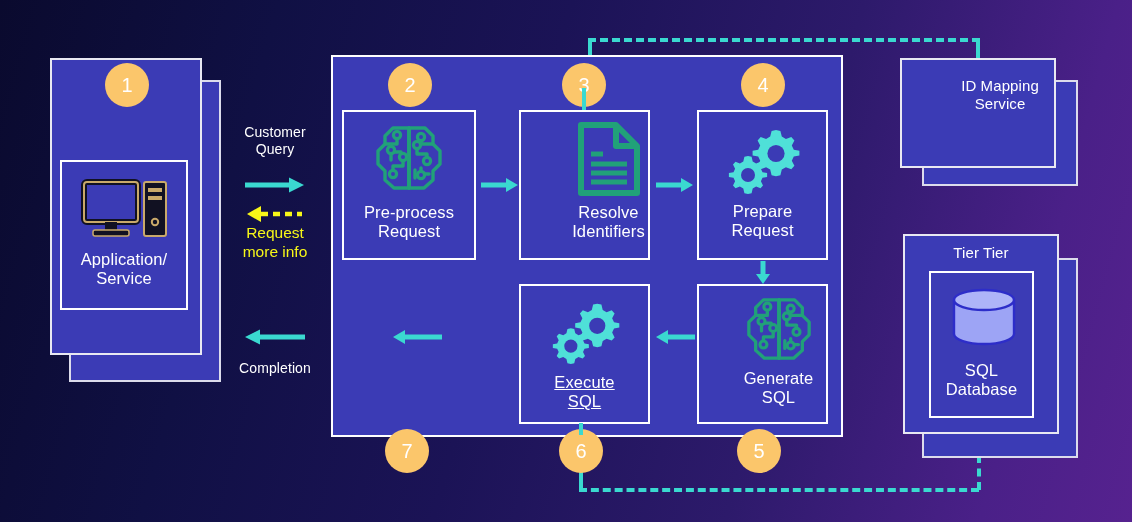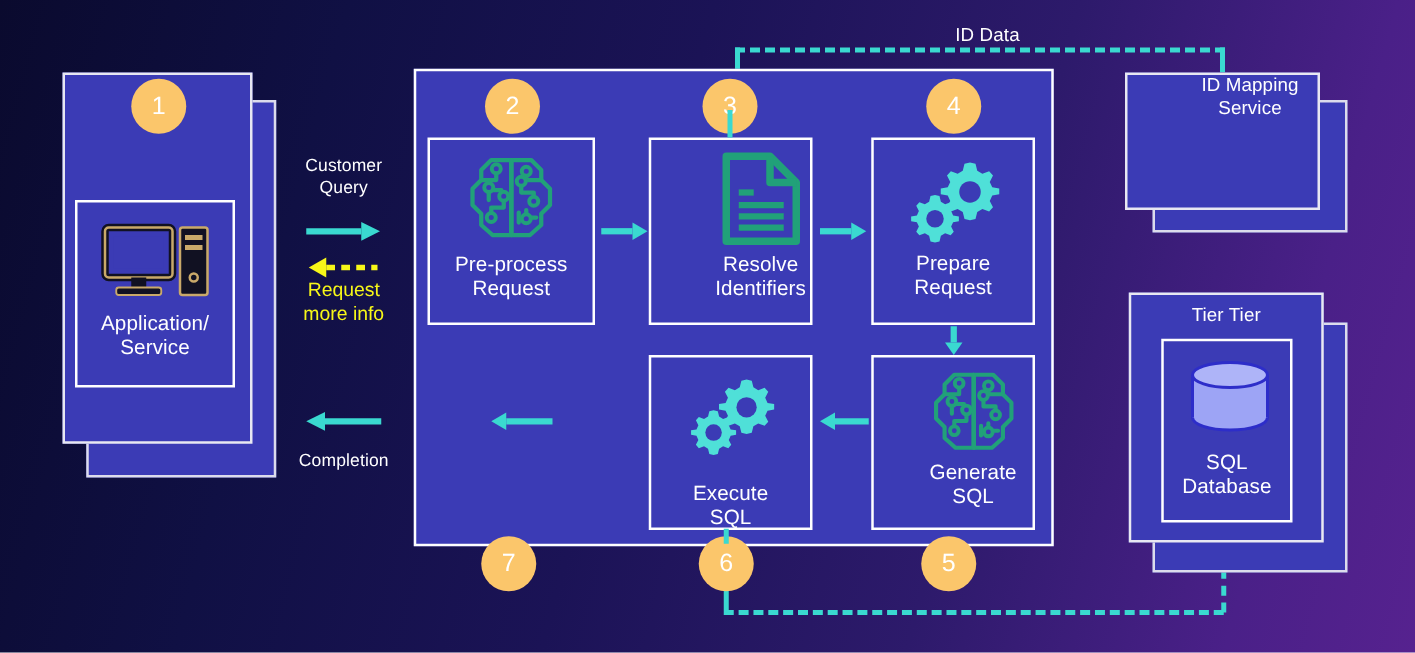--- a/index.html
+++ b/index.html
@@ -66,21 +66,20 @@
   .dashline-v {
     width:0; border-left:4px dashed #3ad9d0;
   }
   svg { display:block; overflow:visible; }
 </style>
 </head>
 <body>
 
 <div class="stage">
 
-  <div class="abs lbl lbl-iddata" style="left:700px; top:20px; width:180px;">ID Data</div>
 
   <div class="abs dashline" style="left:588px; top:38px; width:392px;"></div>
   <div class="abs tick" style="left:588px; top:38px; width:4px; height:18px;"></div>
   <div class="abs tick" style="left:976px; top:38px; width:4px; height:20px;"></div>
 
   <div class="abs card-back" style="left:69px; top:80px; width:152px; height:302px;"></div>
   <div class="abs card-front" style="left:50px; top:58px; width:152px; height:297px;"></div>
 
   <div class="abs badge" style="left:105px; top:63px;">
     <span>1</span>
@@ -290,21 +289,21 @@
     <div style="margin-top:12px;">
       <svg width="74" height="66" viewBox="0 0 74 70">
         <g fill="#4fe0d8">
           <path d="M50 6 l4.4 1.0 1.4 5.6 4.1 2.4 5.4-2.0 3.1 3.4 -2.6 5.1 2.0 4.3 5.6 1.0 0 4.6 -5.6 1.0 -2.0 4.3 2.6 5.1 -3.1 3.4 -5.4-2.0 -4.1 2.4 -1.4 5.6 -4.4 1.0 -4.4-1.0 -1.4-5.6 -4.1-2.4 -5.4 2.0 -3.1-3.4 2.6-5.1 -2.0-4.3 -5.6-1.0 0-4.6 5.6-1.0 2.0-4.3 -2.6-5.1 3.1-3.4 5.4 2.0 4.1-2.4 1.4-5.6 Z"></path>
           <path d="M22 32 l3.6 .8 1.1 4.6 3.4 2.0 4.4-1.6 2.5 2.8 -2.1 4.2 1.6 3.5 4.6 .8 0 3.8 -4.6 .8 -1.6 3.5 2.1 4.2 -2.5 2.8 -4.4-1.6 -3.4 2.0 -1.1 4.6 -3.6 .8 -3.6-.8 -1.1-4.6 -3.4-2.0 -4.4 1.6 -2.5-2.8 2.1-4.2 -1.6-3.5 -4.6-.8 0-3.8 4.6-.8 1.6-3.5 -2.1-4.2 2.5-2.8 4.4 1.6 3.4-2.0 1.1-4.6 Z"></path>
         </g>
         <circle cx="50" cy="29.5" r="8.6" fill="#3b3bb5"></circle>
         <circle cx="22" cy="51" r="7.0" fill="#3b3bb5"></circle>
       </svg>
     </div>
-    <div class="lbl lbl-step" style="margin-top:22px;">
+    <div class="lbl lbl-step" style="margin-top:9px;text-decoration:underline;">
       <span>Execute</span><br>
       <span>SQL</span>
     </div>
   </div>
 
   <div class="abs" style="left:392px; top:329px;">
     <svg width="50" height="16" viewBox="0 0 50 16">
       <line x1="13" y1="8" x2="50" y2="8" stroke="#3ad9d0" stroke-width="5"></line>
       <polygon points="13,1 1,8 13,15" fill="#3ad9d0"></polygon>
     </svg>
@@ -321,21 +320,21 @@
   </div>
 
   <div class="abs tick" style="left:579px; top:423px; width:4px; height:12px; z-index:31;"></div>
 
   <div class="abs tick" style="left:579px; top:470px; width:4px; height:18px;"></div>
   <div class="abs dashline" style="left:579px; top:488px; width:400px;"></div>
   <div class="abs dashline-v" style="left:977px; top:455px; height:35px;"></div>
 
   <div class="abs card-back" style="left:922px; top:80px; width:156px; height:106px;"></div>
   <div class="abs card-front" style="left:900px; top:58px; width:156px; height:110px;">
-    <div class="lbl lbl-panel" style="margin-top:0;padding-left:44px;">
+    <div class="lbl lbl-panel" style="margin-top:17px;padding-left:44px;">
       <span>ID Mapping</span><br>
       <span>Service</span>
     </div>
   </div>
 
   <div class="abs card-back" style="left:922px; top:258px; width:156px; height:200px;"></div>
   <div class="abs card-front" style="left:903px; top:234px; width:156px; height:200px;">
     <div class="lbl lbl-panel" style="margin-top:8px;">Tier Tier</div>
   </div>
 

